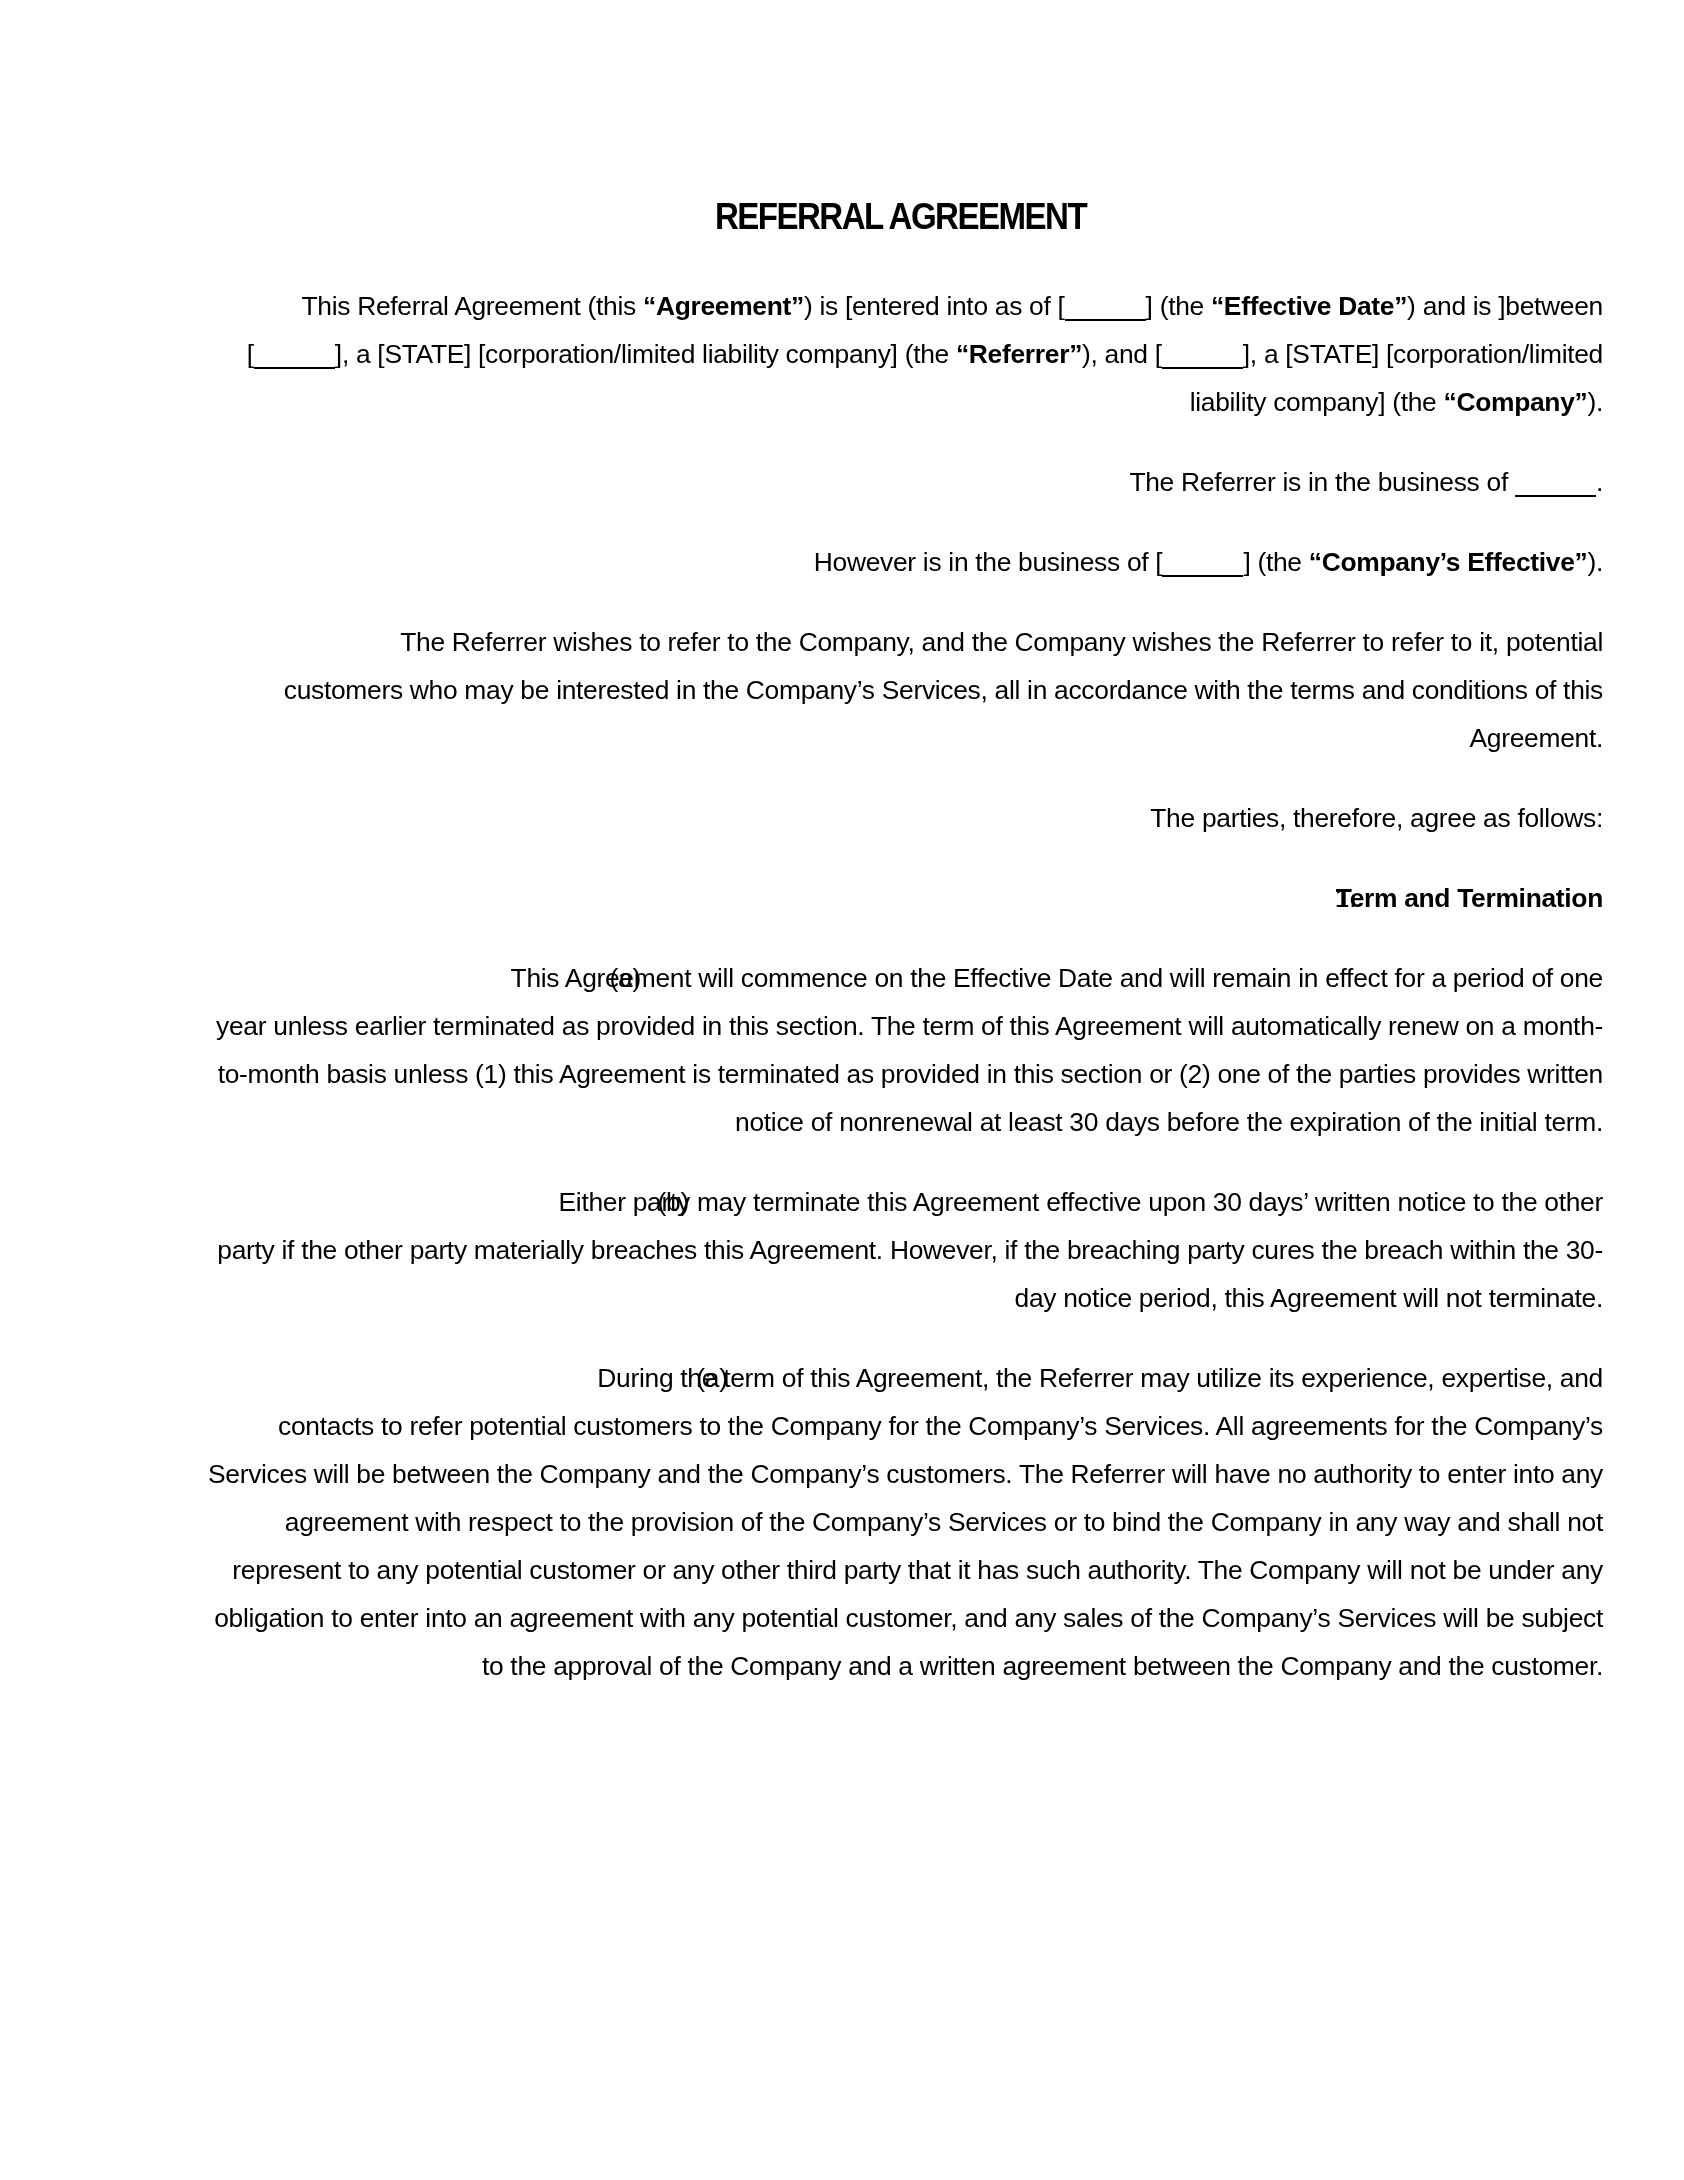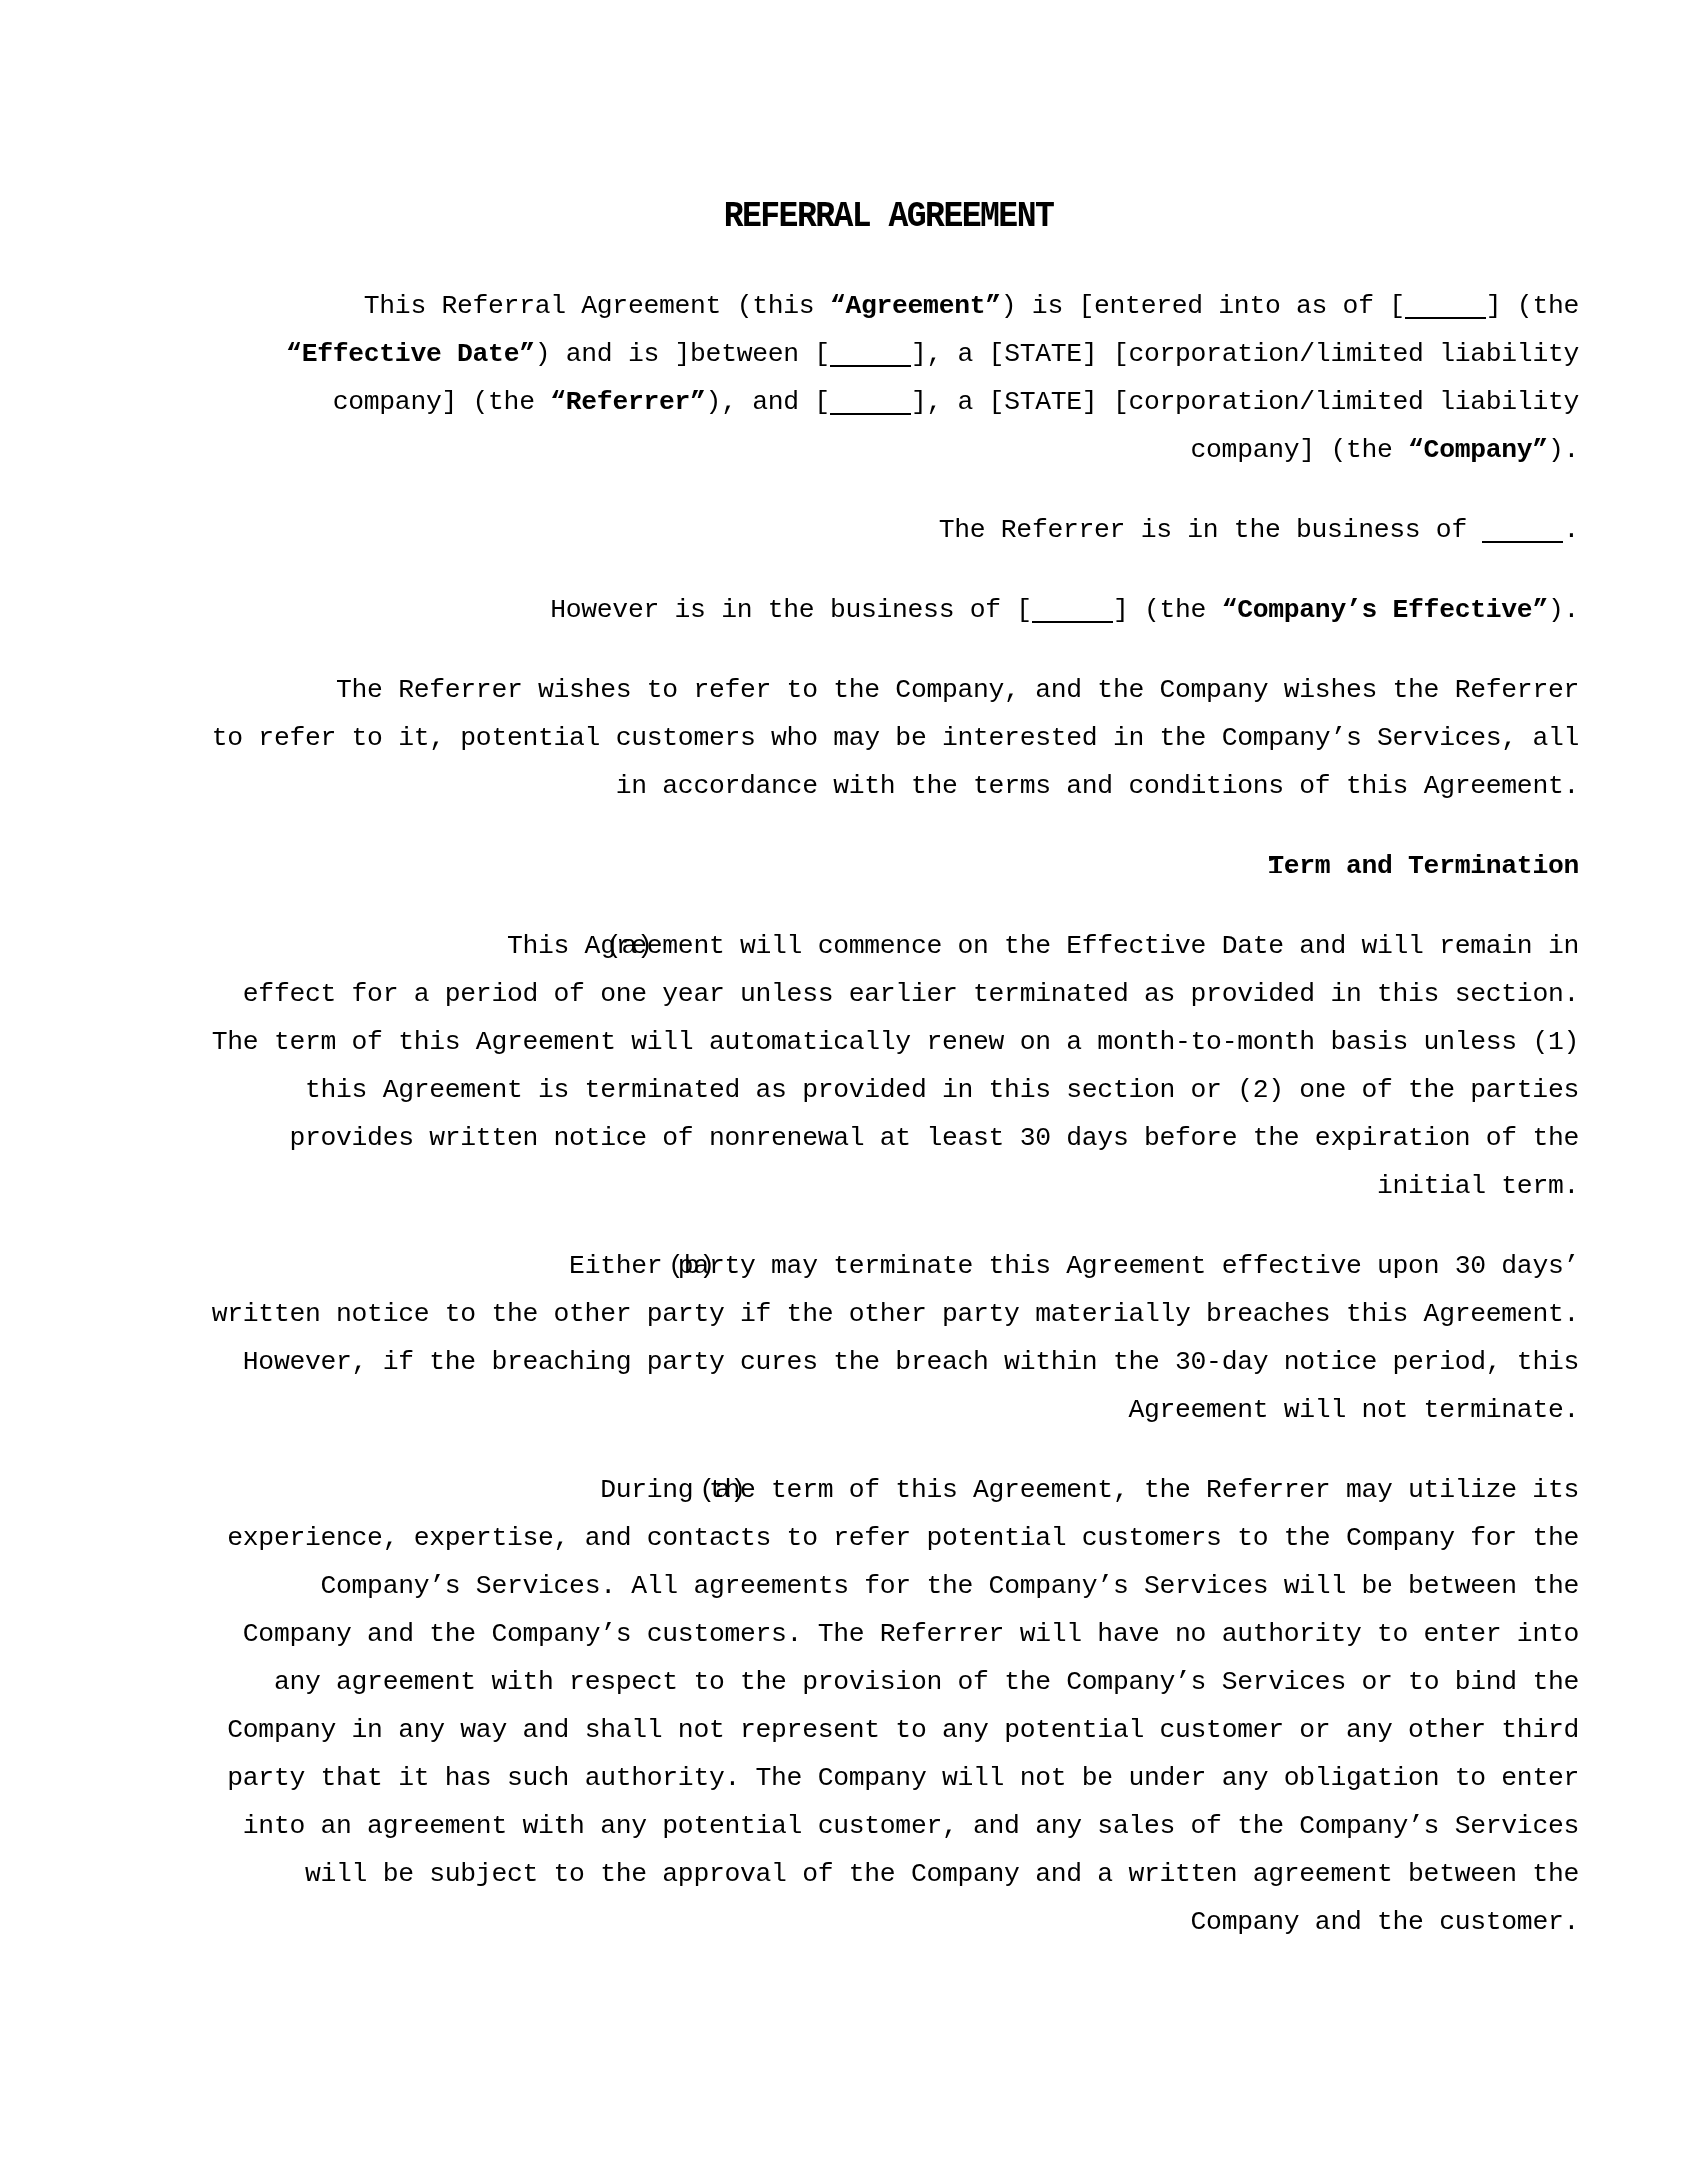--- a/index.html
+++ b/index.html
@@ -2,22 +2,22 @@
 <html style="font-size:13.6px"><head>
 <meta charset="utf-8">
 <style>
   html,body{margin:0;padding:0;background:#ffffff;}
   .page{
     position:relative;
     width:1685px;
     height:2181px;
     box-sizing:border-box;
     background:#ffffff;
-    padding:193px 106px 0 198px;
-    font-family:Liberation Mono, monospace;
+    padding:193px 82px 0 198px;
+    font-family:Liberation Sans, sans-serif;
     font-size:26.4px;
     line-height:48px;
     letter-spacing:-0.3px;
     color:#000000;
     overflow:hidden;
   }
   .title{
     font-weight:bold;
     font-size:36px;
     letter-spacing:-1.7px;
@@ -49,20 +49,21 @@
   <div class="title">REFERRAL AGREEMENT</div>
 
   <p class="block ind-half"><span>This Referral Agreement (this </span><span class="b">“Agreement”</span><span>) is [entered into as of [</span><span class="blank"></span><span>] (the </span><span class="b">“Effective Date”</span><span>) and is ]between [</span><span class="blank"></span><span>], a [STATE] [corporation/limited liability company] (the </span><span class="b">“Referrer”</span><span>), and [</span><span class="blank"></span><span>], a [STATE] [corporation/limited liability company] (the </span><span class="b">“Company”</span><span>).</span></p>
 
   <p class="block ind-half"><span>The Referrer is in the business of </span><span class="blank"></span><span>.</span></p>
 
   <p class="block ind-half"><span>However is in the business of [</span><span class="blank"></span><span>] (the </span><span class="b">“Company’s Effective”</span><span>).</span></p>
 
   <p class="block ind-half"><span>The Referrer wishes to refer to the Company, and the Company wishes the Referrer to refer to it, potential customers who may be interested in the Company’s Services, all in accordance with the terms and conditions of this Agreement.</span></p>
 
+  <p class="block ind-half"><span>The parties, therefore, agree as follows:</span></p>
 
   <p class="block ind-half"><span class="tab-num">1.</span><span class="b">Term and Termination</span></p>
 
   <p class="block ind-one"><span class="tab-label">(a)</span><span>This Agreement will commence on the Effective Date and will remain in effect for a period of one year unless earlier terminated as provided in this section. The term of this Agreement will automatically renew on a month-to-month basis unless (1) this Agreement is terminated as provided in this section or (2) one of the parties provides written notice of nonrenewal at least 30 days before the expiration of the initial term.</span></p>
 
   <p class="block ind-one"><span class="tab-label">(b)</span><span>Either party may terminate this Agreement effective upon 30 days’ written notice to the other party if the other party materially breaches this Agreement. However, if the breaching party cures the breach within the 30-day notice period, this Agreement will not terminate.</span></p>
 
 
   <p class="block ind-one"><span class="tab-label">(a)</span><span>During the term of this Agreement, the Referrer may utilize its experience, expertise, and contacts to refer potential customers to the Company for the Company’s Services. All agreements for the Company’s Services will be between the Company and the Company’s customers. The Referrer will have no authority to enter into any agreement with respect to the provision of the Company’s Services or to bind the Company in any way and shall not represent to any potential customer or any other third party that it has such authority. The Company will not be under any obligation to enter into an agreement with any potential customer, and any sales of the Company’s Services will be subject to the approval of the Company and a written agreement between the Company and the customer.</span></p>
 </div>

